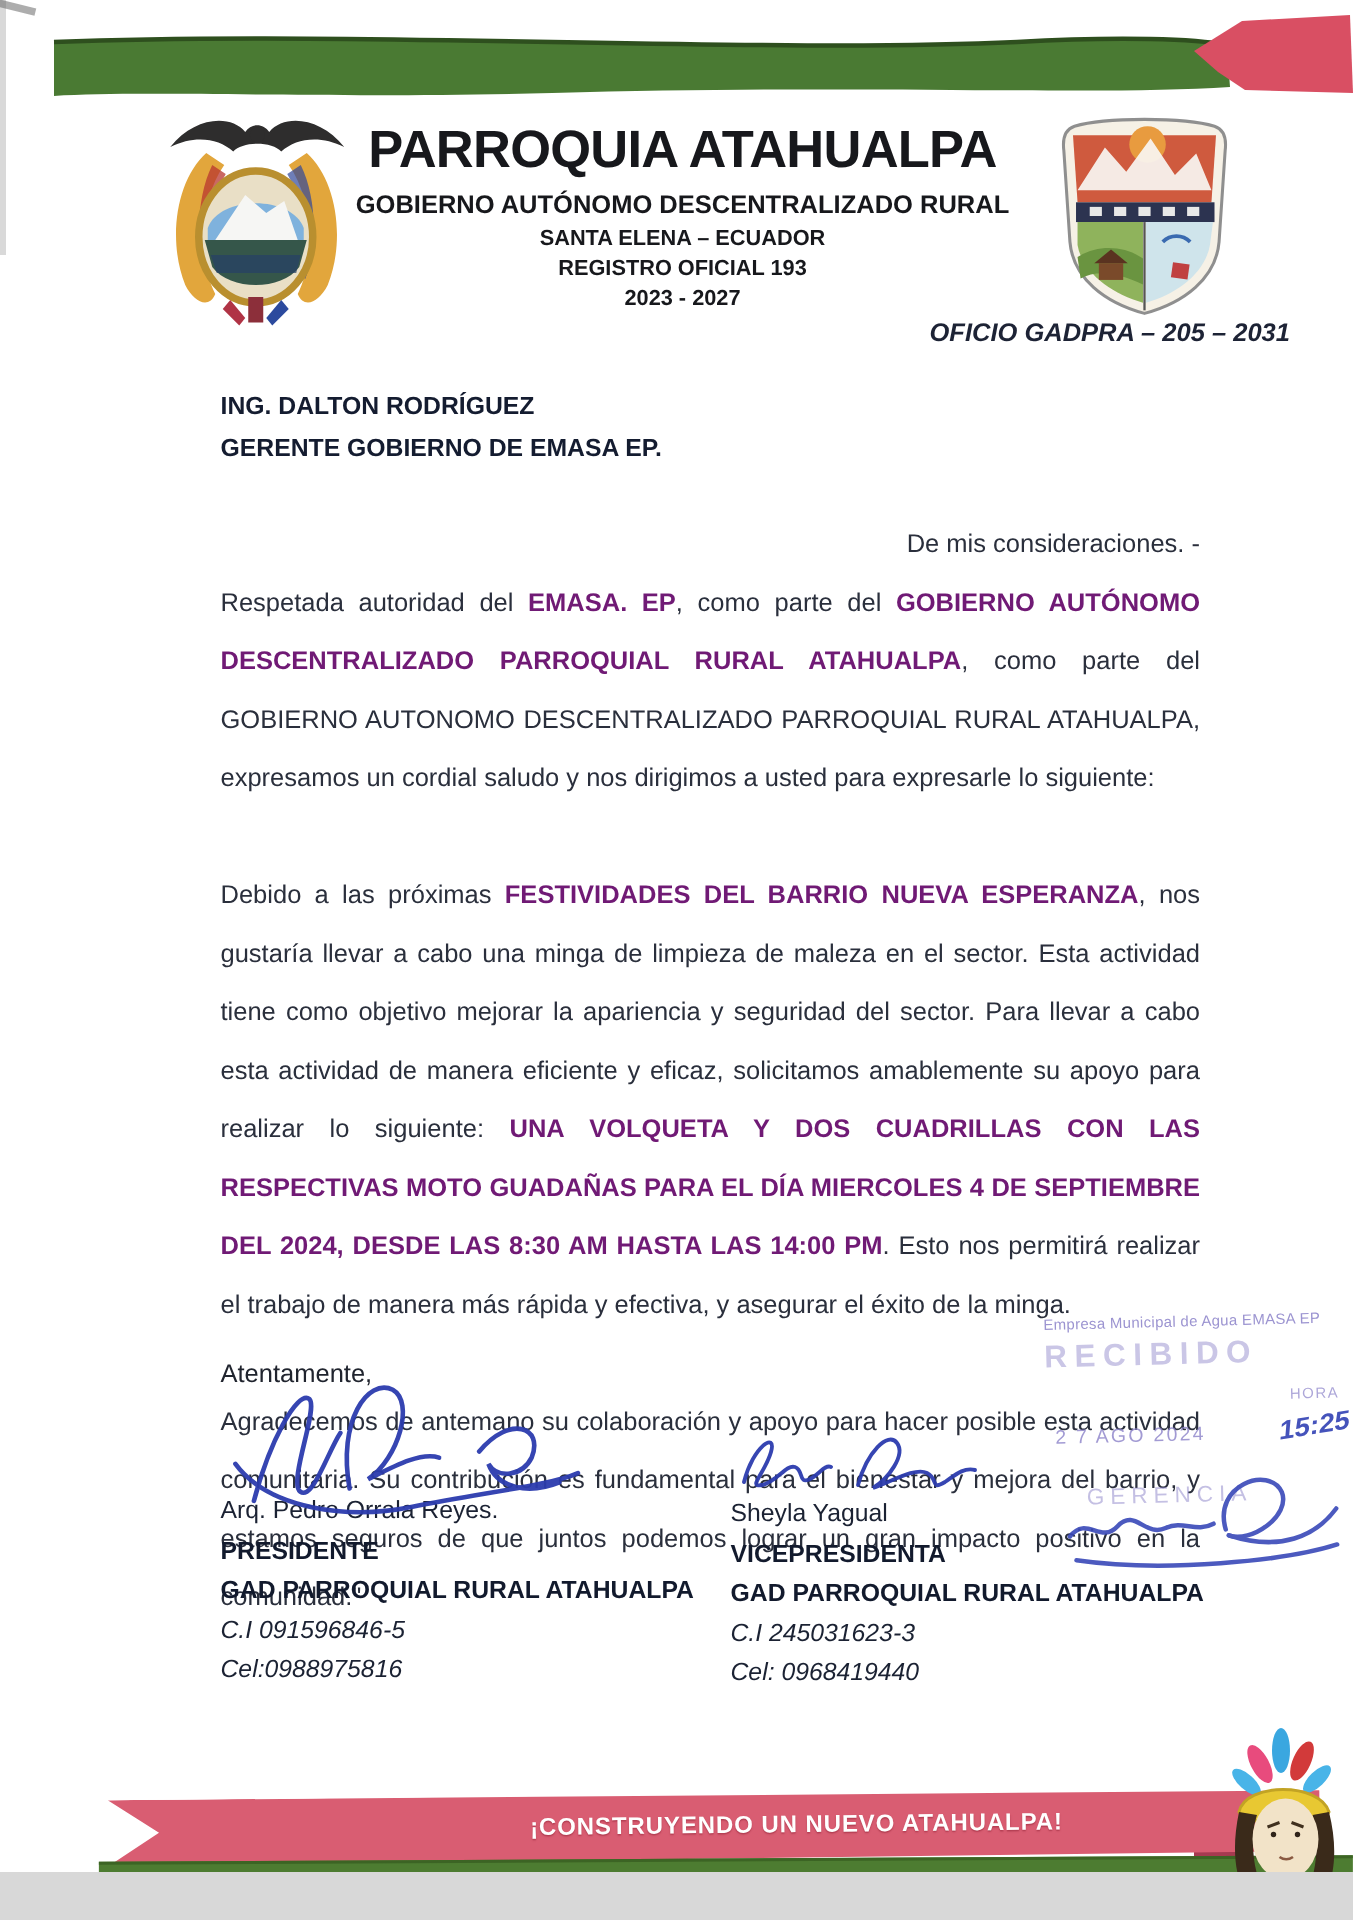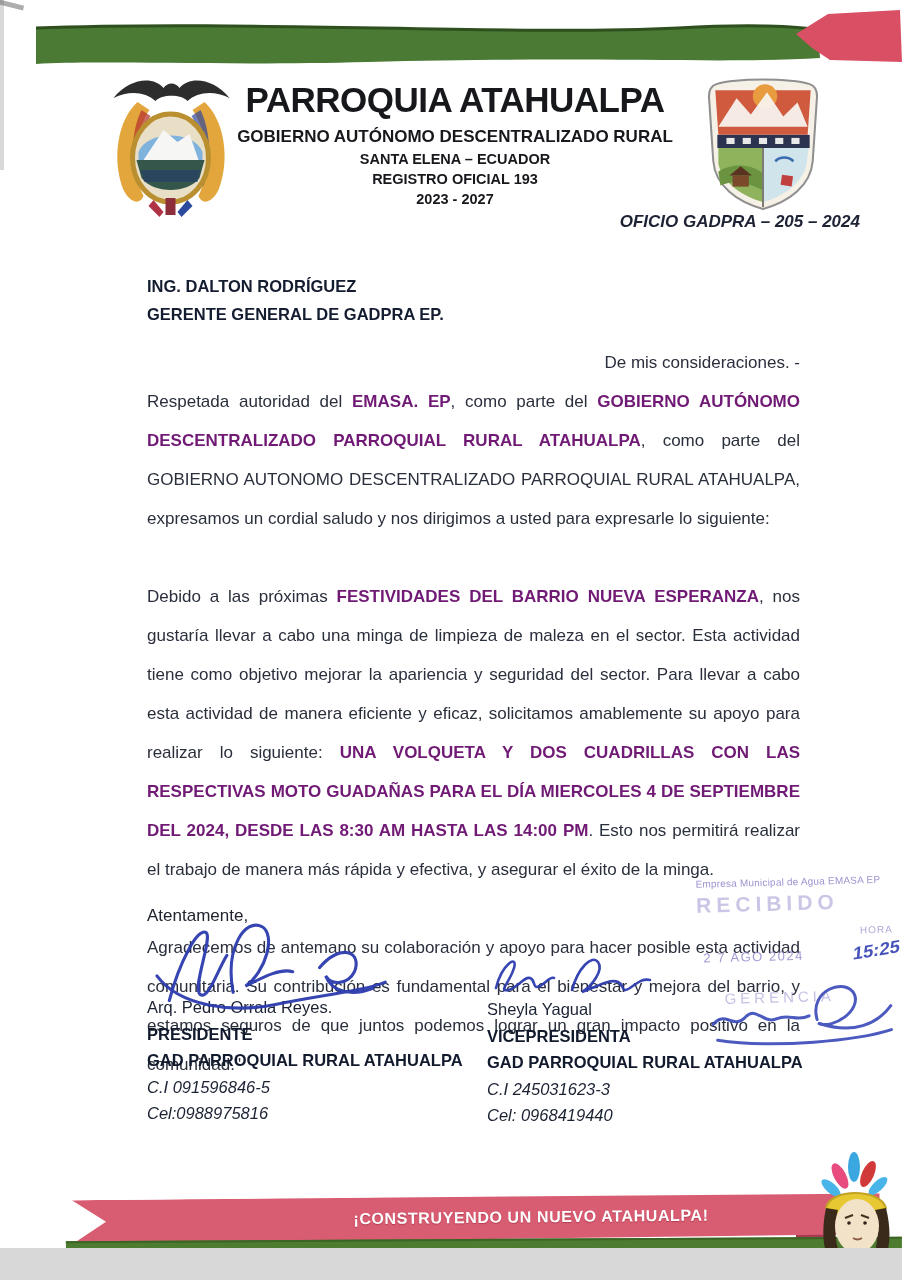--- a/index.html
+++ b/index.html
@@ -20,21 +20,21 @@
   .ht-title{font-size:35px;font-weight:800;letter-spacing:-.5px;white-space:nowrap;}
   .ht-sub1{font-size:17px;font-weight:800;margin-top:7px;white-space:nowrap;}
   .ht-sub2,.ht-sub3,.ht-sub4{font-size:14.5px;font-weight:800;margin-top:4px;}
 
   
   .reference{position:absolute;right:42px;top:212px;text-align:right;color:#1d2335;}
   .ref-oficio{font-size:17px;font-weight:800;font-style:italic;}
   .ref-date{font-size:16.5px;margin-top:4px;color:#2a3040;}
 
   
-  .recipient{position:absolute;left:147px;top:272px;font-weight:800;font-size:16.5px;
+  .recipient{position:absolute;left:147px;top:257px;font-weight:800;font-size:16.5px;
              line-height:28px;color:#141c30;}
 
   
   .body-block{position:absolute;left:147px;top:343px;width:653px;font-size:17px;
               line-height:39px;color:#2a2f3c;}
   .salutation{margin:0;text-align:right;}
   .para{margin:39px 0 0 0;text-align:justify;}
   .para b{color:#701a75;}
 
   
@@ -132,26 +132,26 @@
     <path d="M16 96 C30 87 48 89 59 97 L59 114 C40 105 28 105 18 110 Z" fill="#6a9440"></path>
     <path d="M27 100 L38 91 L49 100 Z" fill="#5a3320"></path>
     <rect x="30" y="100" width="16" height="11" fill="#7a4a2a"></rect>
     <path d="M61 73 L105 73 L103 88 C100 106 82 120 61 126 Z" fill="#cfe4eb"></path>
     <rect x="78" y="100" width="11" height="10" fill="#c04040" transform="rotate(8 83 105)"></rect>
     <path d="M72 86 C77 81 85 81 90 86" stroke="#3a6ab0" fill="none" stroke-width="2.5"></path>
     <line x1="60" y1="73" x2="60" y2="131" stroke="#555" stroke-width="1.5"></line>
   </svg>
 
   <div class="reference">
-    <div class="ref-oficio">OFICIO GADPRA – 205 – 2024</div>
+    <div class="ref-oficio">OFICIO GADPRA – 205 – 2031</div>
   </div>
 
   <div class="recipient">
     <div>ING. DALTON RODRÍGUEZ</div>
-    <div>GERENTE GENERAL DE GADPRA EP.</div>
+    <div>GERENTE GOBIERNO DE EMASA EP.</div>
   </div>
 
   <div class="body-block">
     <p class="salutation">De mis consideraciones. -</p>
     <p class="para" style="margin-top:0;"><span>Respetada autoridad del </span><b>EMASA. EP</b><span>, como parte del </span><b>GOBIERNO AUTÓNOMO DESCENTRALIZADO PARROQUIAL RURAL ATAHUALPA</b><span>, como parte del GOBIERNO AUTONOMO DESCENTRALIZADO PARROQUIAL RURAL ATAHUALPA, expresamos un cordial saludo y nos dirigimos a usted para expresarle lo siguiente:</span></p>
     <p class="para"><span>Debido a las próximas </span><b>FESTIVIDADES DEL BARRIO NUEVA ESPERANZA</b><span>, nos gustaría llevar a cabo una minga de limpieza de maleza en el sector. Esta actividad tiene como objetivo mejorar la apariencia y seguridad del sector. Para llevar a cabo esta actividad de manera eficiente y eficaz, solicitamos amablemente su apoyo para realizar lo siguiente: </span><b>UNA VOLQUETA Y DOS CUADRILLAS CON LAS RESPECTIVAS MOTO GUADAÑAS PARA EL DÍA MIERCOLES 4 DE SEPTIEMBRE DEL 2024, DESDE LAS 8:30 AM HASTA LAS 14:00 PM</b><span>. Esto nos permitirá realizar el trabajo de manera más rápida y efectiva, y asegurar el éxito de la minga.</span></p>
     <p class="para"><span>Agradecemos de antemano su colaboración y apoyo para hacer posible esta actividad comunitaria. Su contribución es fundamental para el bienestar y mejora del barrio, y estamos seguros de que juntos podemos lograr un gran impacto positivo en la comunidad."</span></p>
   </div>
 
   <div class="closing">Atentamente,</div>

